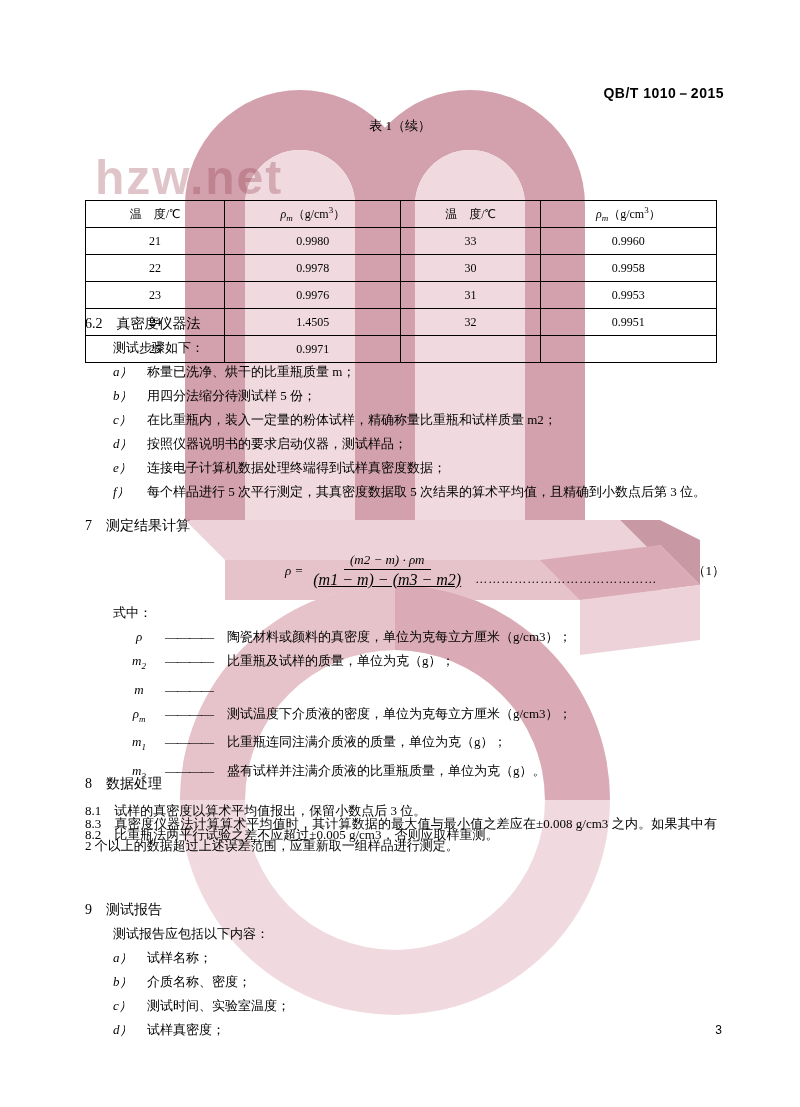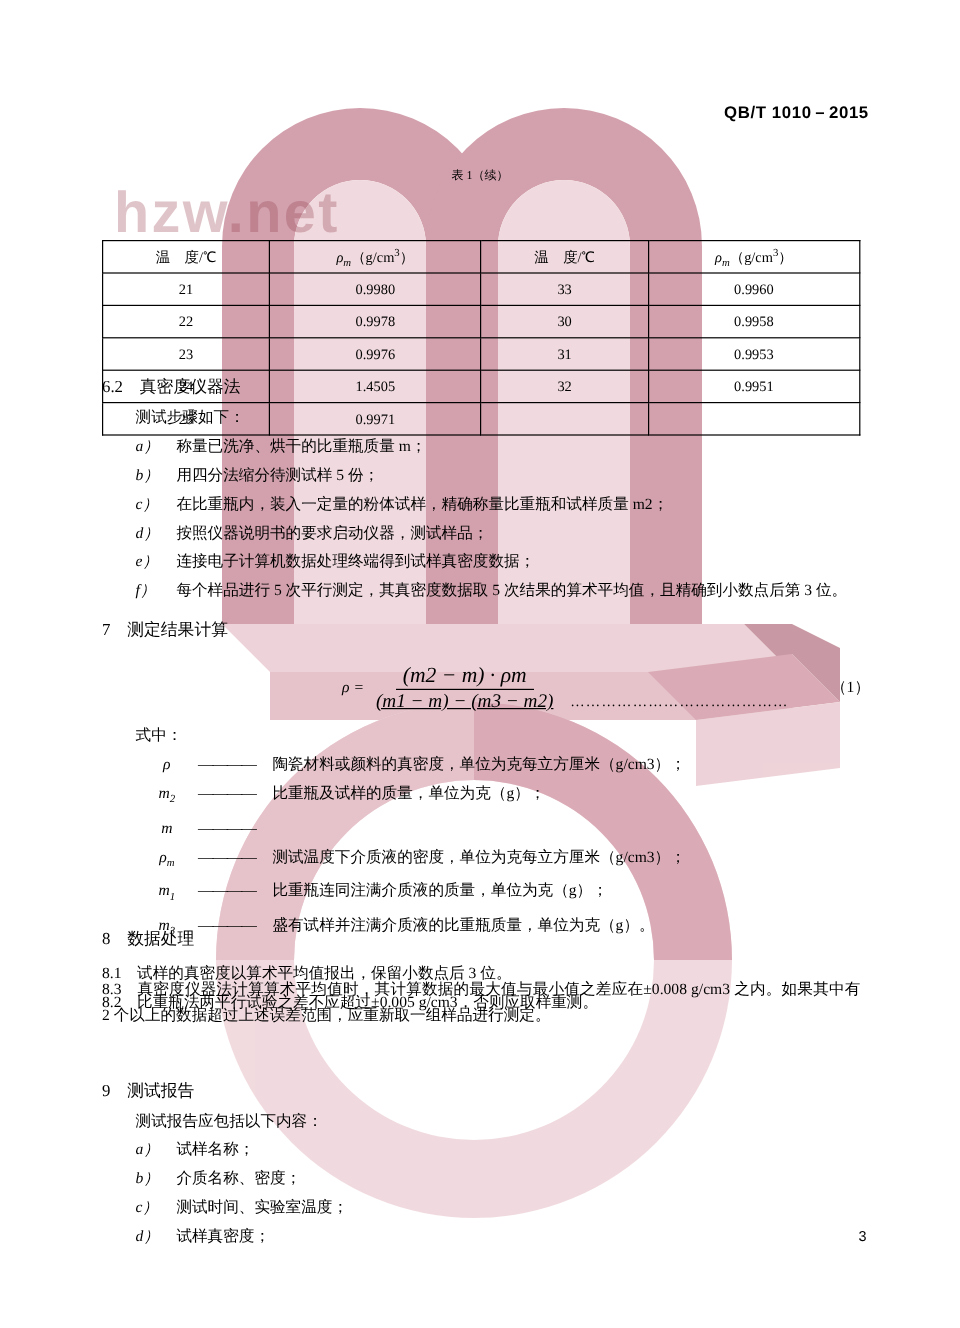--- a/index.html
+++ b/index.html
@@ -48,23 +48,23 @@
     font-family: "Liberation Sans", sans-serif;
     font-weight: bold;
     font-size: 14px;
     color: #000;
     letter-spacing: 0.5px;
   }
   .table-caption {
     position: absolute;
     left: 0;
     right: 0;
-    top: 139px;
+    top: 117px;
     text-align: center;
-    font-size: 10px;
+    font-size: 13px;
     color: #000;
   }
   table.data {
     position: absolute;
     left: 85px;
     top: 160px;
     width: 632px;
     border-collapse: collapse;
     font-size: 12px;
     margin-top: 40px;
@@ -134,21 +134,21 @@
   .frac {
     display: inline-flex;
     flex-direction: column;
     align-items: center;
     vertical-align: middle;
     margin: 0 4px;
   }
   .frac .num {
     border-bottom: 1px solid #000;
     padding: 0 6px 1px 6px;
-    font-size: 18px;
+    font-size: 13px;
     white-space: nowrap;
   }
   .frac .den {
     padding: 1px 6px 0 6px;
     font-size: 16px;
     white-space: nowrap;
     text-decoration: underline;
   }
   .dots {
     flex: 1;

